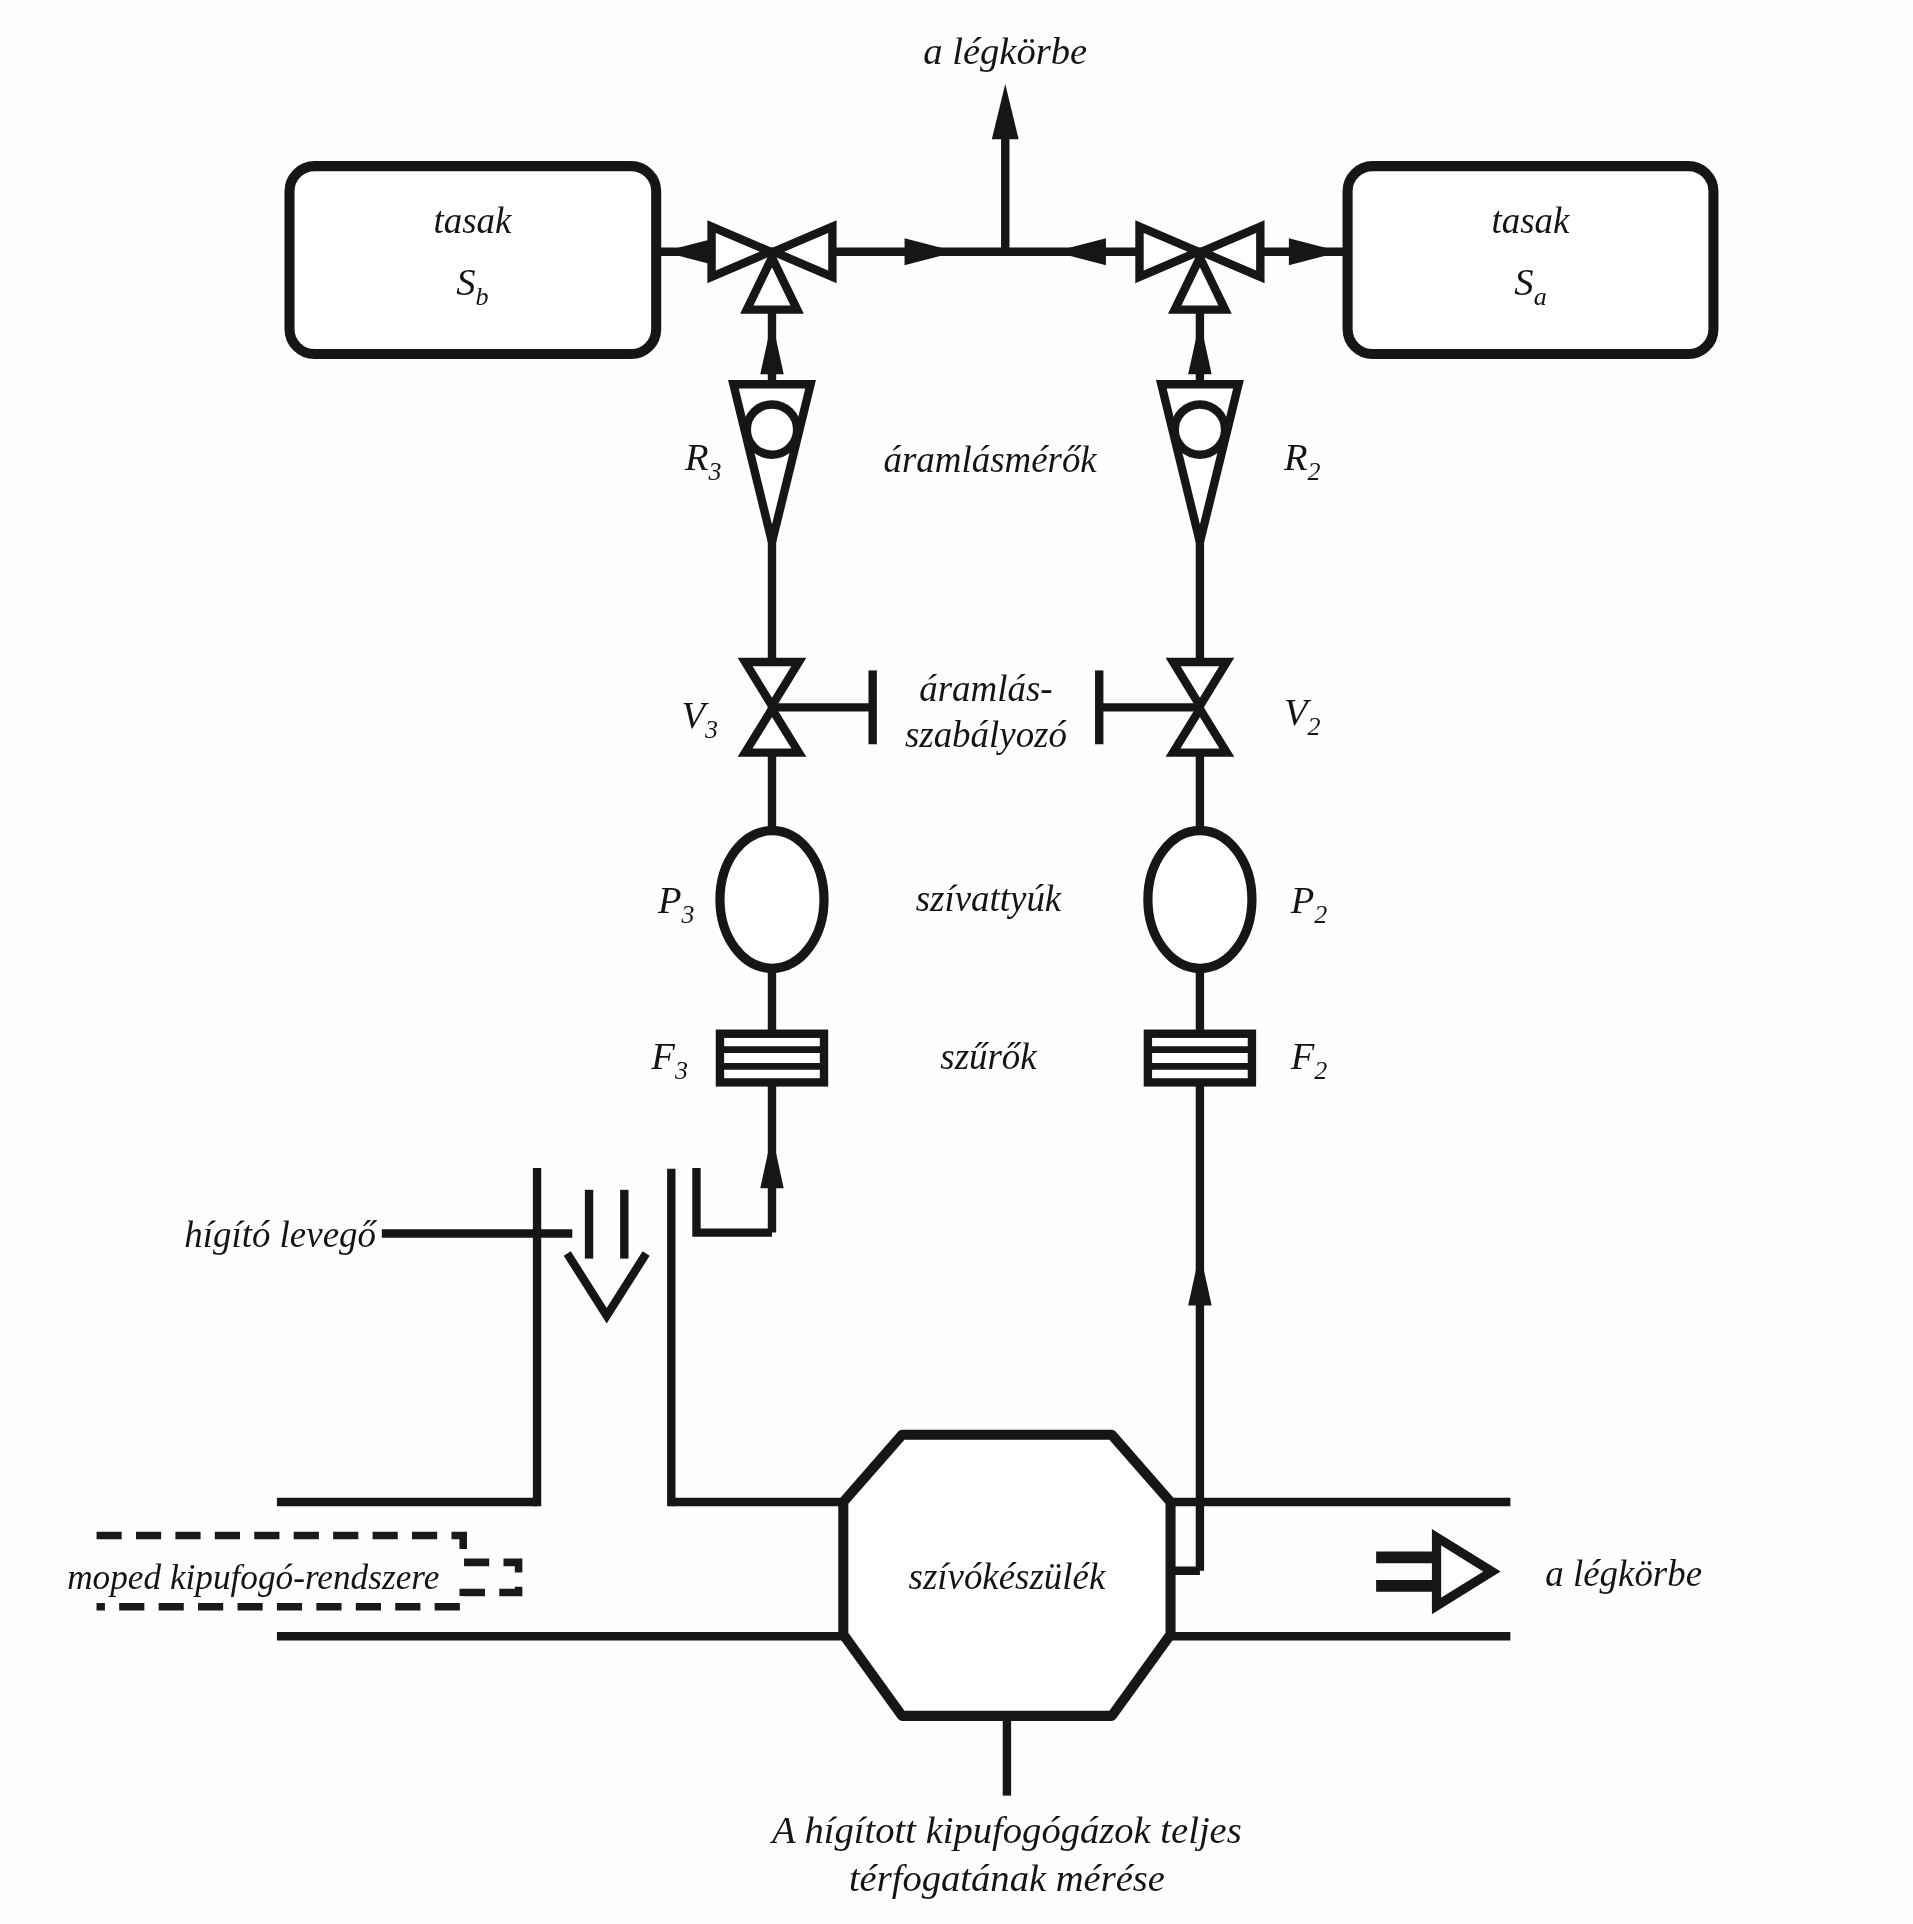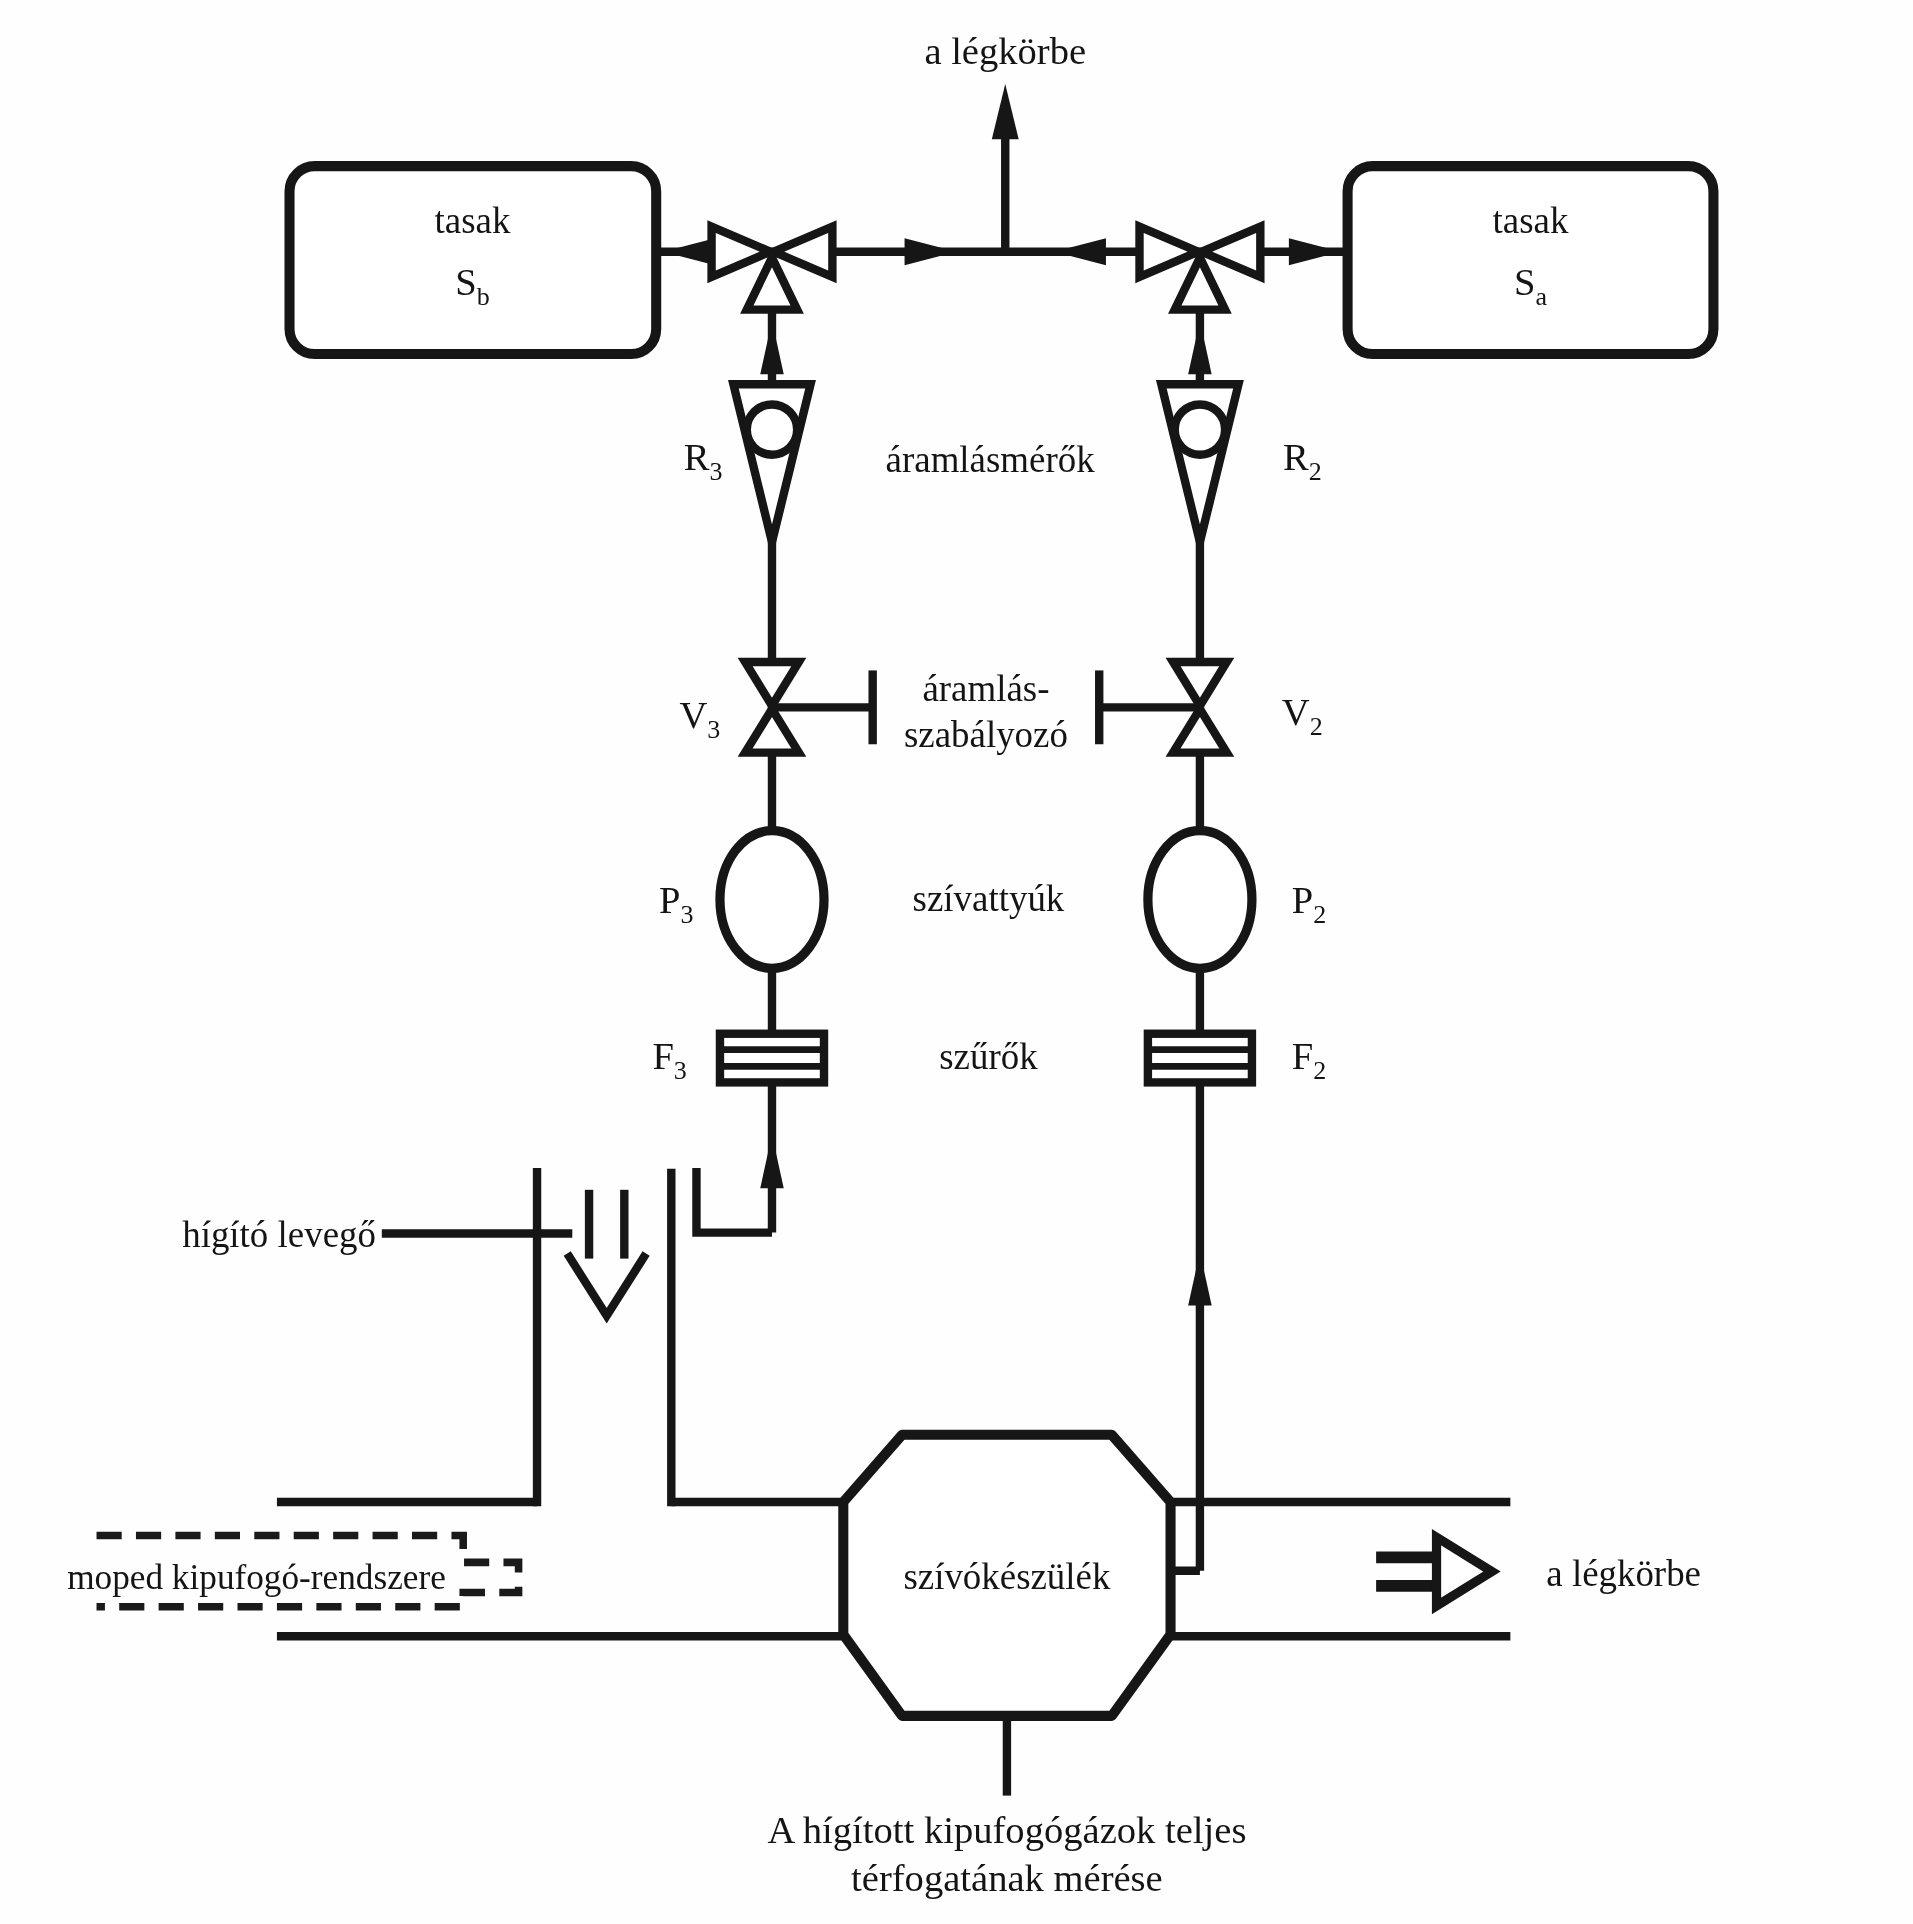--- a/index.html
+++ b/index.html
@@ -1,16 +1,16 @@
 <!DOCTYPE html>
 <html style="font-size:13.4px"><head>
 <meta charset="utf-8">
 <style>
   html,body{margin:0;padding:0;background:#ffffff;}
-  .stage{width:1914px;height:1924px;background:#fefefe;position:relative;}
+  .stage{width:1914px;height:1924px;background:#fefefe;position:relative;font-style:italic;}
   svg{display:block;}
   .pipe{stroke:#161616;stroke-width:10;fill:none;stroke-linecap:butt;}
   .pipe-thin{stroke:#161616;stroke-width:8;fill:none;}
   .dashed{stroke:#1a1a1a;stroke-width:9;fill:none;stroke-dasharray:30 17;}
   .sym{fill:#ffffff;stroke:#161616;stroke-width:10;stroke-linejoin:miter;}
   .sym-thick{fill:#ffffff;stroke:#161616;stroke-width:12;stroke-linejoin:round;}
   .head{fill:#161616;stroke:none;}
   .hollow{fill:#ffffff;stroke:#161616;stroke-width:11;stroke-linejoin:miter;}
   .lbl{font-family:"Liberation Serif","DejaVu Serif",serif;font-size:46px;fill:#141414;}
   .lbl-m{font-family:"Liberation Serif","DejaVu Serif",serif;font-size:44px;fill:#141414;}

